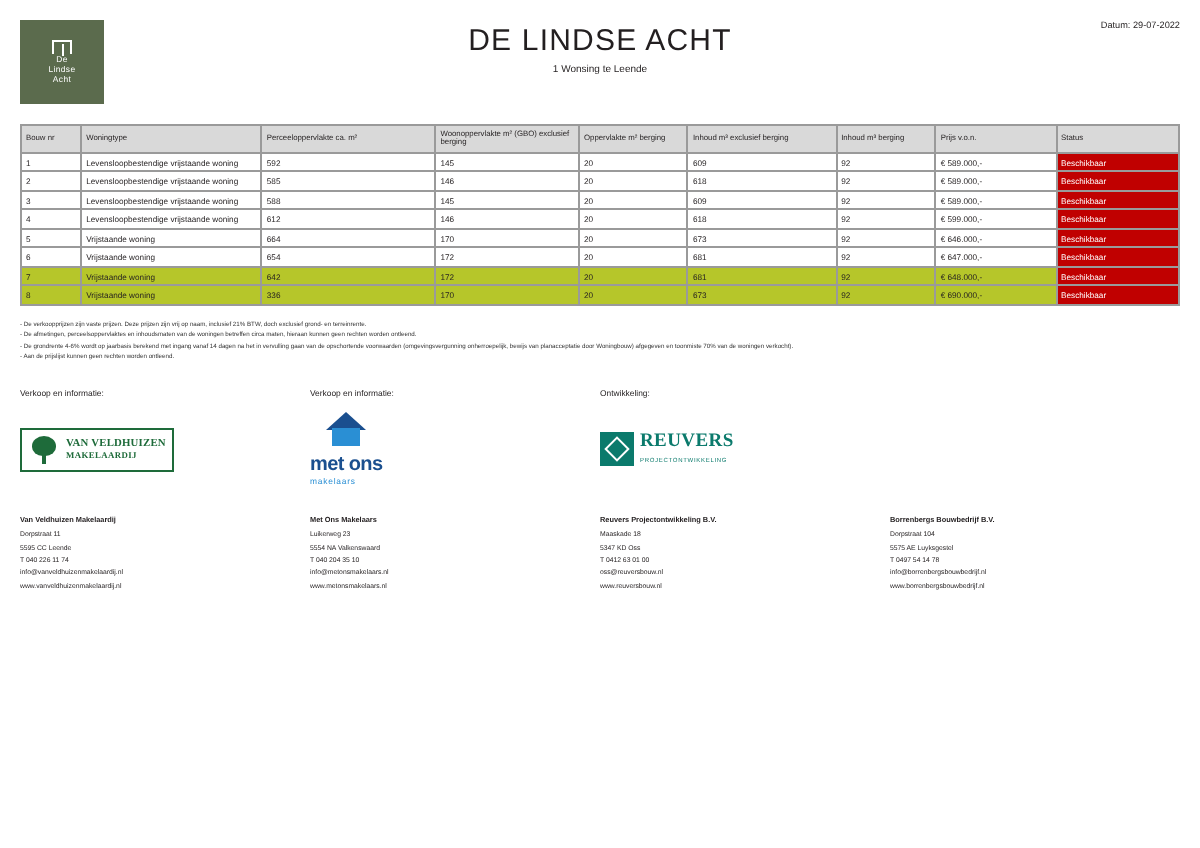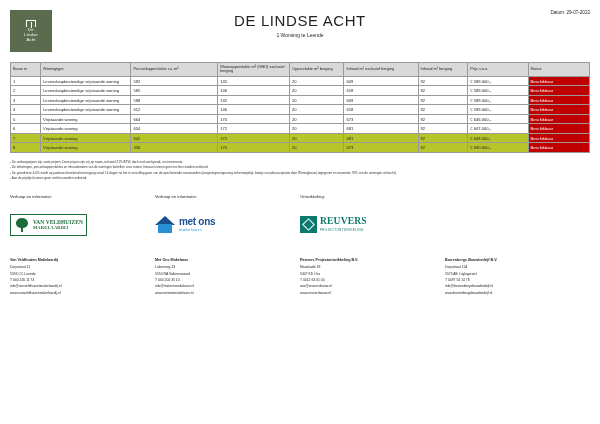--- a/index.html
+++ b/index.html
@@ -201,20 +201,21 @@
     font-size: 4.4px;
     letter-spacing: .2px;
     font-weight: bold;
   }
 
   
   .metons {
     display: flex;
     align-items: center;
     gap: 4px;
+    flex-direction: column;
   }
   .metons .house {
     width: 20px; height: 18px;
     position: relative;
   }
   .metons .house .roof {
     position: absolute;
     left: 0; top: 0;
     width: 0; height: 0;
     border-left: 10px solid transparent;

